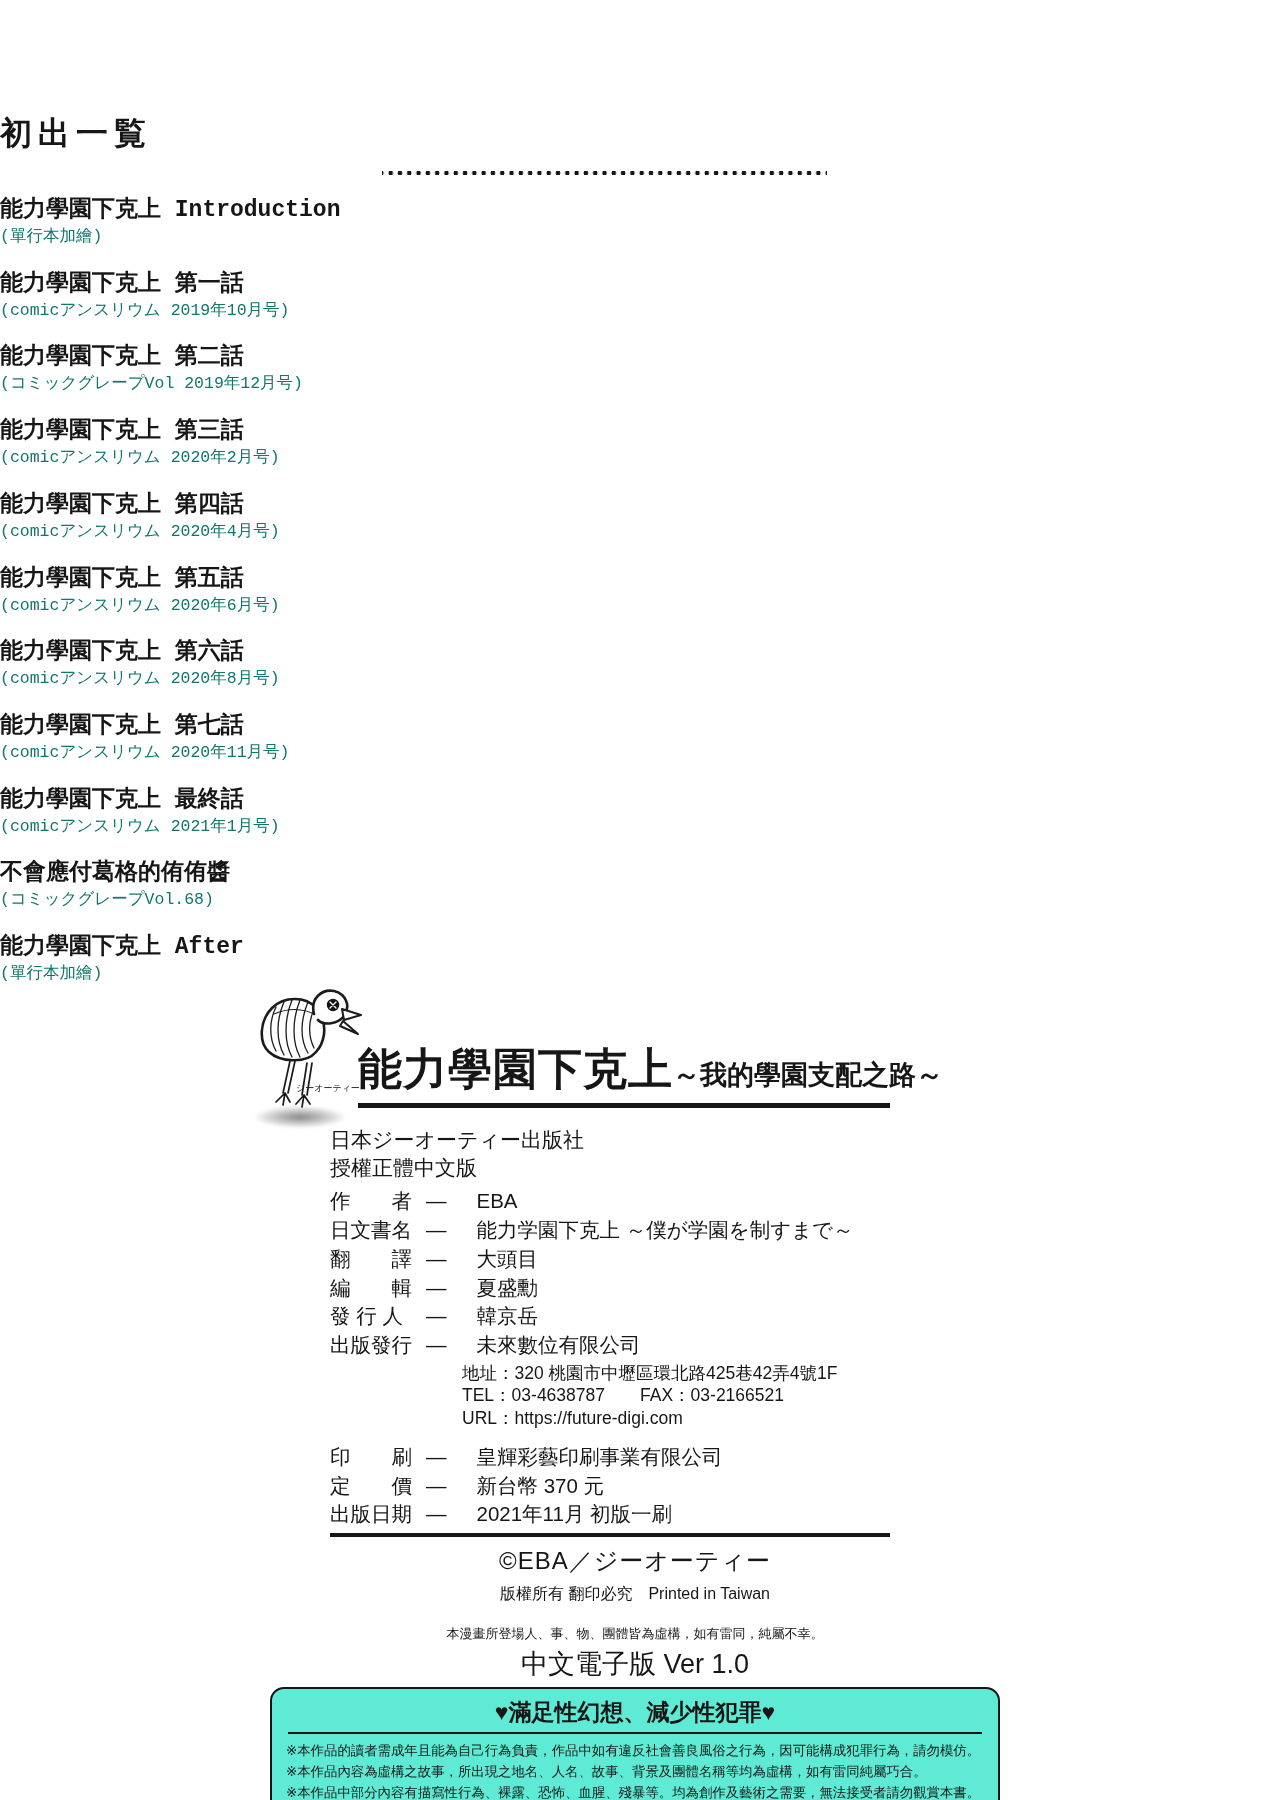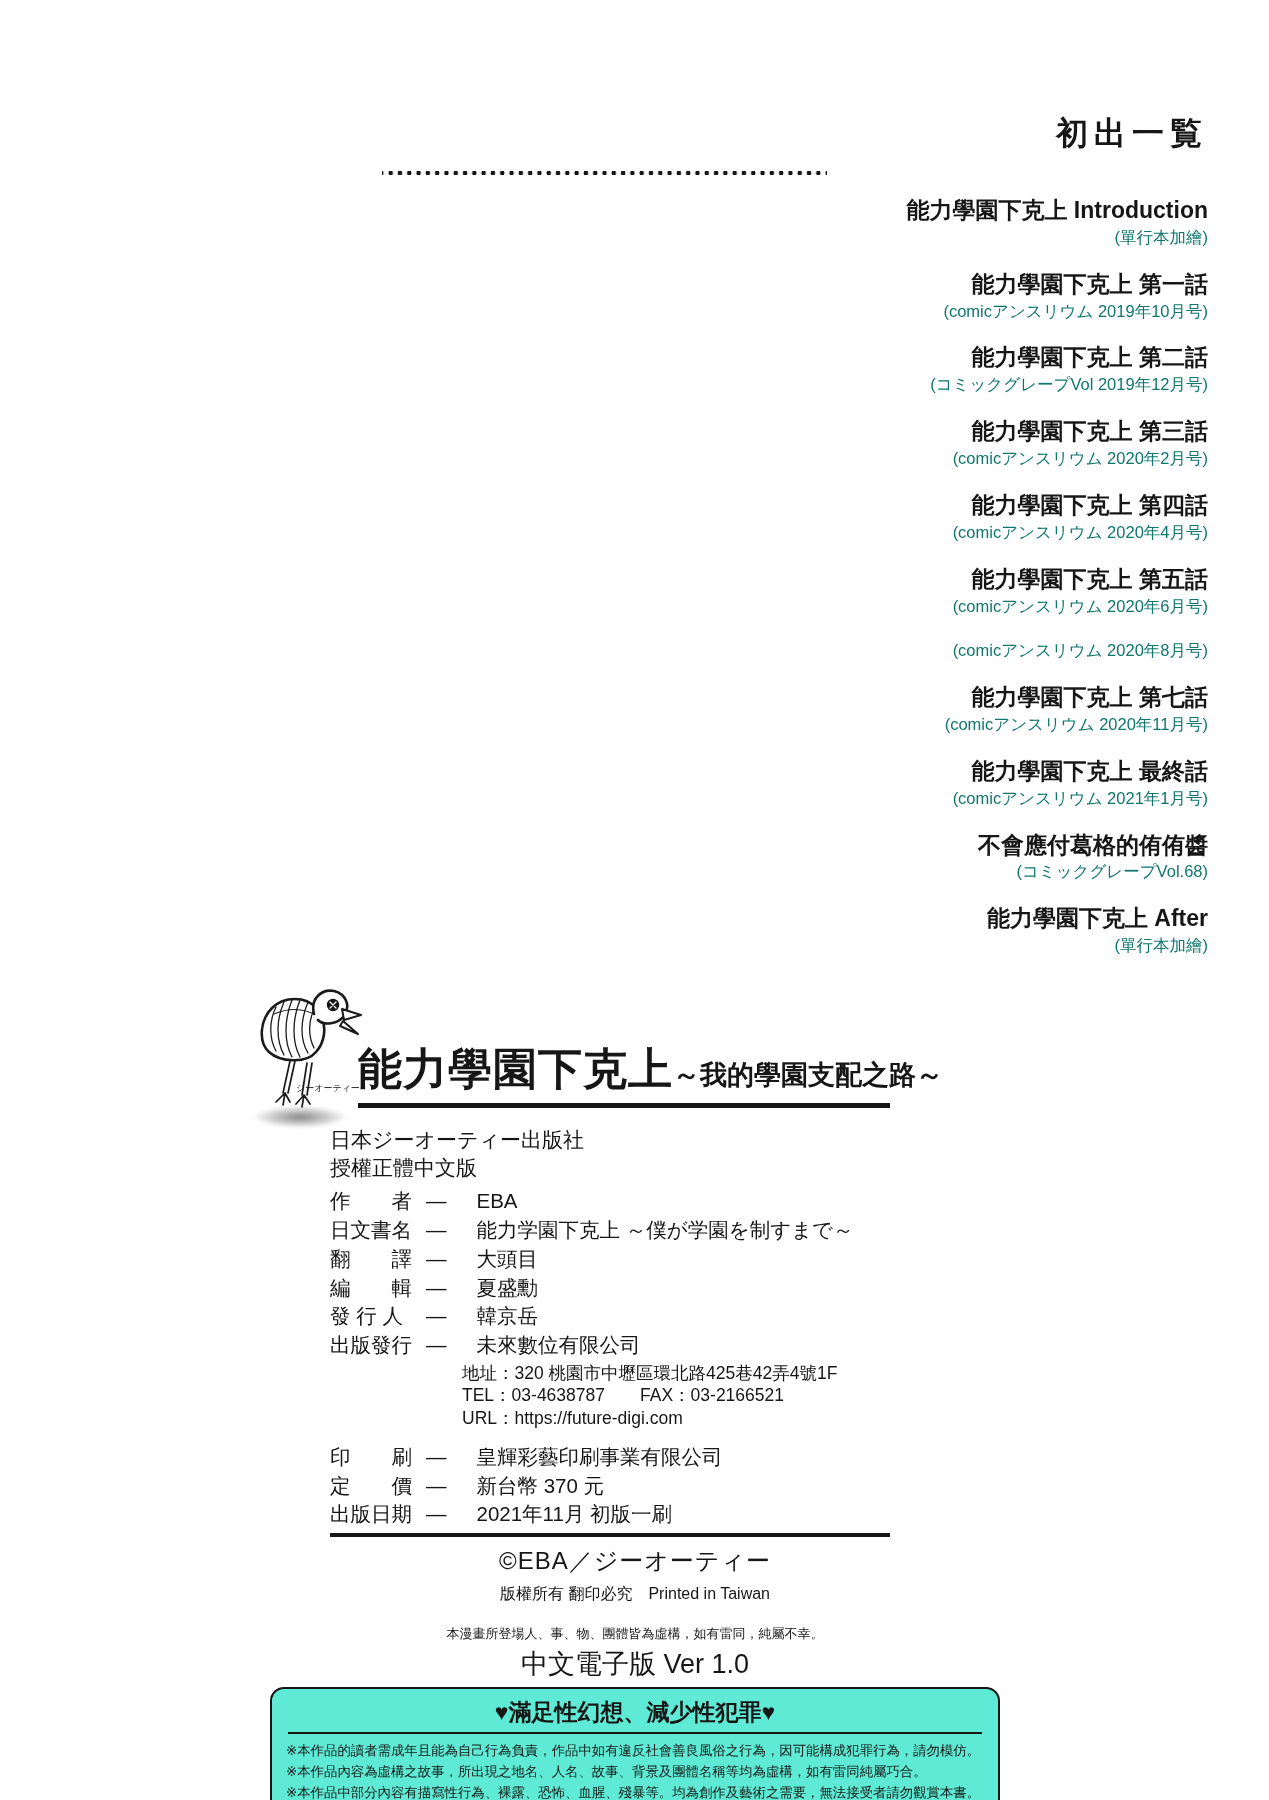--- a/index.html
+++ b/index.html
@@ -5,21 +5,21 @@
   * { margin:0; padding:0; box-sizing:border-box; }
   html,body { width:1269px; height:1800px; background:#ffffff; }
   body {
     position:relative;
     font-family:"Liberation Sans","DejaVu Sans",sans-serif;
     color:#161616;
     overflow:hidden;
   }
 
   
-  .first-pub { position:absolute; top:112px; left:0; width:1208px; text-align:right; }
+  .first-pub { position:absolute; top:112px; left:0; width:1208px; text-align:left;font-family:Liberation Mono, monospace; }
   .fp-title { font-size:32px; font-weight:bold; letter-spacing:6px; }
   .dotted {
     width:445px; height:6px; margin:14px auto 20px;
     background-image:radial-gradient(circle,#161616 2.1px,rgba(0,0,0,0) 2.5px);
     background-size:9.3px 6px; background-position:center;
   }
   .entry { margin-bottom:20px; }
   .entry-title { font-size:23px; font-weight:bold; line-height:1.26; }
   .entry-source { font-size:16.5px; line-height:1.5; color:#0f766e; }
 
@@ -100,20 +100,21 @@
         <div class="entry-title">能力學園下克上 第四話</div>
         <div class="entry-source">(comicアンスリウム 2020年4月号)</div>
       </div>
 
       <div class="entry">
         <div class="entry-title">能力學園下克上 第五話</div>
         <div class="entry-source">(comicアンスリウム 2020年6月号)</div>
       </div>
 
       <div class="entry">
+        <div class="entry-title">能力學園下克上 第六話</div>
         <div class="entry-source">(comicアンスリウム 2020年8月号)</div>
       </div>
 
       <div class="entry">
         <div class="entry-title">能力學園下克上 第七話</div>
         <div class="entry-source">(comicアンスリウム 2020年11月号)</div>
       </div>
 
       <div class="entry">
         <div class="entry-title">能力學園下克上 最終話</div>

